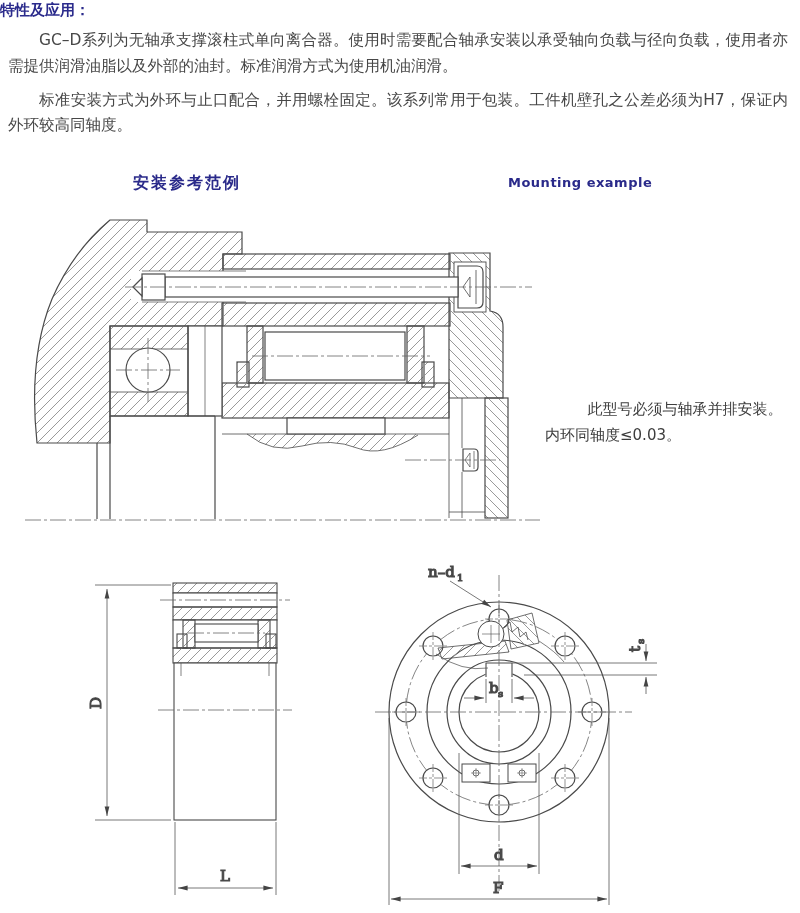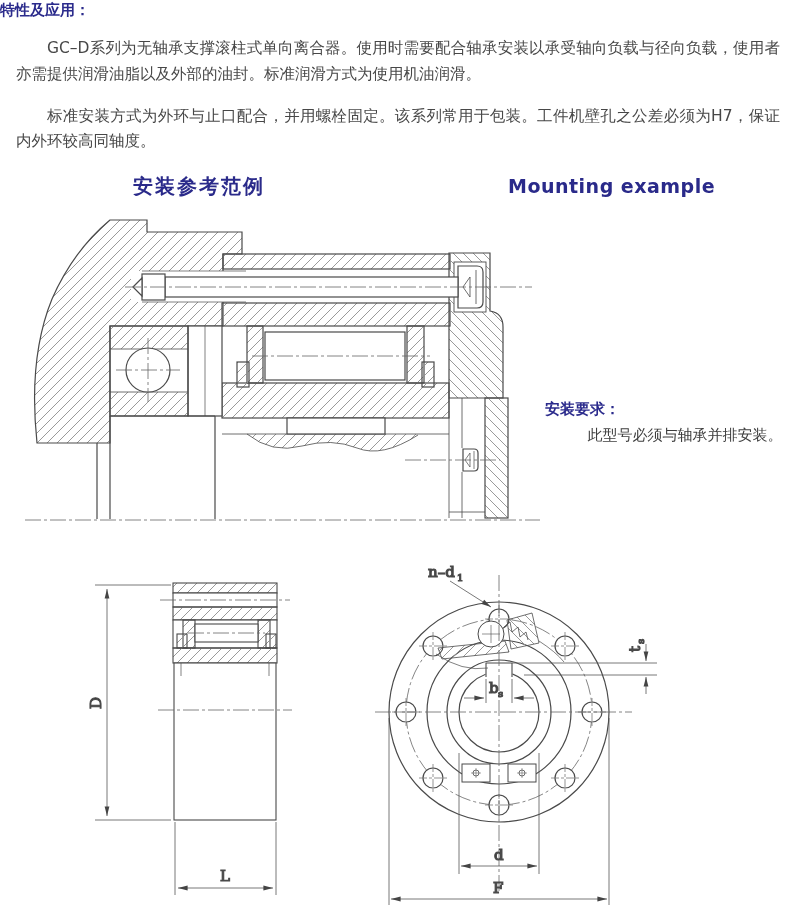--- a/index.html
+++ b/index.html
@@ -1,24 +1,24 @@
 <!DOCTYPE html>
 <html><head>
 <meta charset="utf-8">
 <style>
   html,body{margin:0;padding:0;background:#fff;}
   .page{position:relative;width:800px;height:913px;background:#fff;overflow:hidden;
         font-family:"DejaVu Sans","Liberation Sans",sans-serif;}
   .features{position:absolute;left:0;top:1px;width:796px;padding-left:0;}
   .features h3{margin:0 0 3px 0;font-size:15px;font-weight:bold;color:#2b2b8c;}
-  .features p{margin:16px;text-indent:2em;font-size:15.5px;line-height:25.8px;
+  .features p{margin:8px;text-indent:2em;font-size:15.5px;line-height:25.8px;
               color:#474747;text-align:justify;}
-  .sec-title-cn{position:absolute;left:133px;top:173px;font-size:20px;font-weight:bold;
+  .sec-title-cn{position:absolute;left:133px;top:173px;font-size:16px;font-weight:bold;
                 color:#2a2a8a;letter-spacing:2px;}
-  .sec-title-en{position:absolute;left:508px;top:175px;font-size:19px;font-weight:bold;
+  .sec-title-en{position:absolute;left:508px;top:175px;font-size:13px;font-weight:bold;
                 color:#2a2a8a;letter-spacing:.5px;}
   .req{position:absolute;left:545px;top:396px;width:250px;font-size:15px;line-height:26px;color:#3d3d3d;}
   .req .req-h{font-weight:bold;color:#2b2b8c;}
   .req p{margin:0;}
   .req p.ind{text-indent:2em;text-align:center;}
   svg{position:absolute;left:0;top:0;}
   svg text{font-family:"DejaVu Serif","Liberation Serif",serif;font-size:15px;fill:#333;}
   svg text.sub{font-size:10px;}
 </style>
 </head>
@@ -29,22 +29,22 @@
   <div class="features">
     <h3>特性及应用：</h3>
     <p>GC–D系列为无轴承支撑滚柱式单向离合器。使用时需要配合轴承安装以承受轴向负载与径向负载，使用者亦需提供润滑油脂以及外部的油封。标准润滑方式为使用机油润滑。</p>
     <p>标准安装方式为外环与止口配合，并用螺栓固定。该系列常用于包装。工件机壁孔之公差必须为H7，保证内外环较高同轴度。</p>
   </div>
 
   <div class="sec-title-cn">安装参考范例</div>
   <div class="sec-title-en">Mounting example</div>
 
   <div class="req">
-    <div class="req-h">安装要求：</div>
     <p class="ind">此型号必须与轴承并排安装。</p>
+    <p>内环同轴度≤0.03。</p>
   </div>
 
   <svg width="800" height="913" viewBox="0 0 800 913">
     <defs>
       <pattern id="hf" width="10" height="10" patternUnits="userSpaceOnUse">
         <path d="M-1,1 l2,-2 M0,10 L10,0 M9,11 l2,-2" stroke="#8f8f8f" stroke-width="0.9" fill="none"></path>
       </pattern>
       <pattern id="hb" width="10" height="10" patternUnits="userSpaceOnUse">
         <path d="M-1,9 l2,2 M0,0 L10,10 M9,-1 l2,2" stroke="#8f8f8f" stroke-width="0.9" fill="none"></path>
       </pattern>

